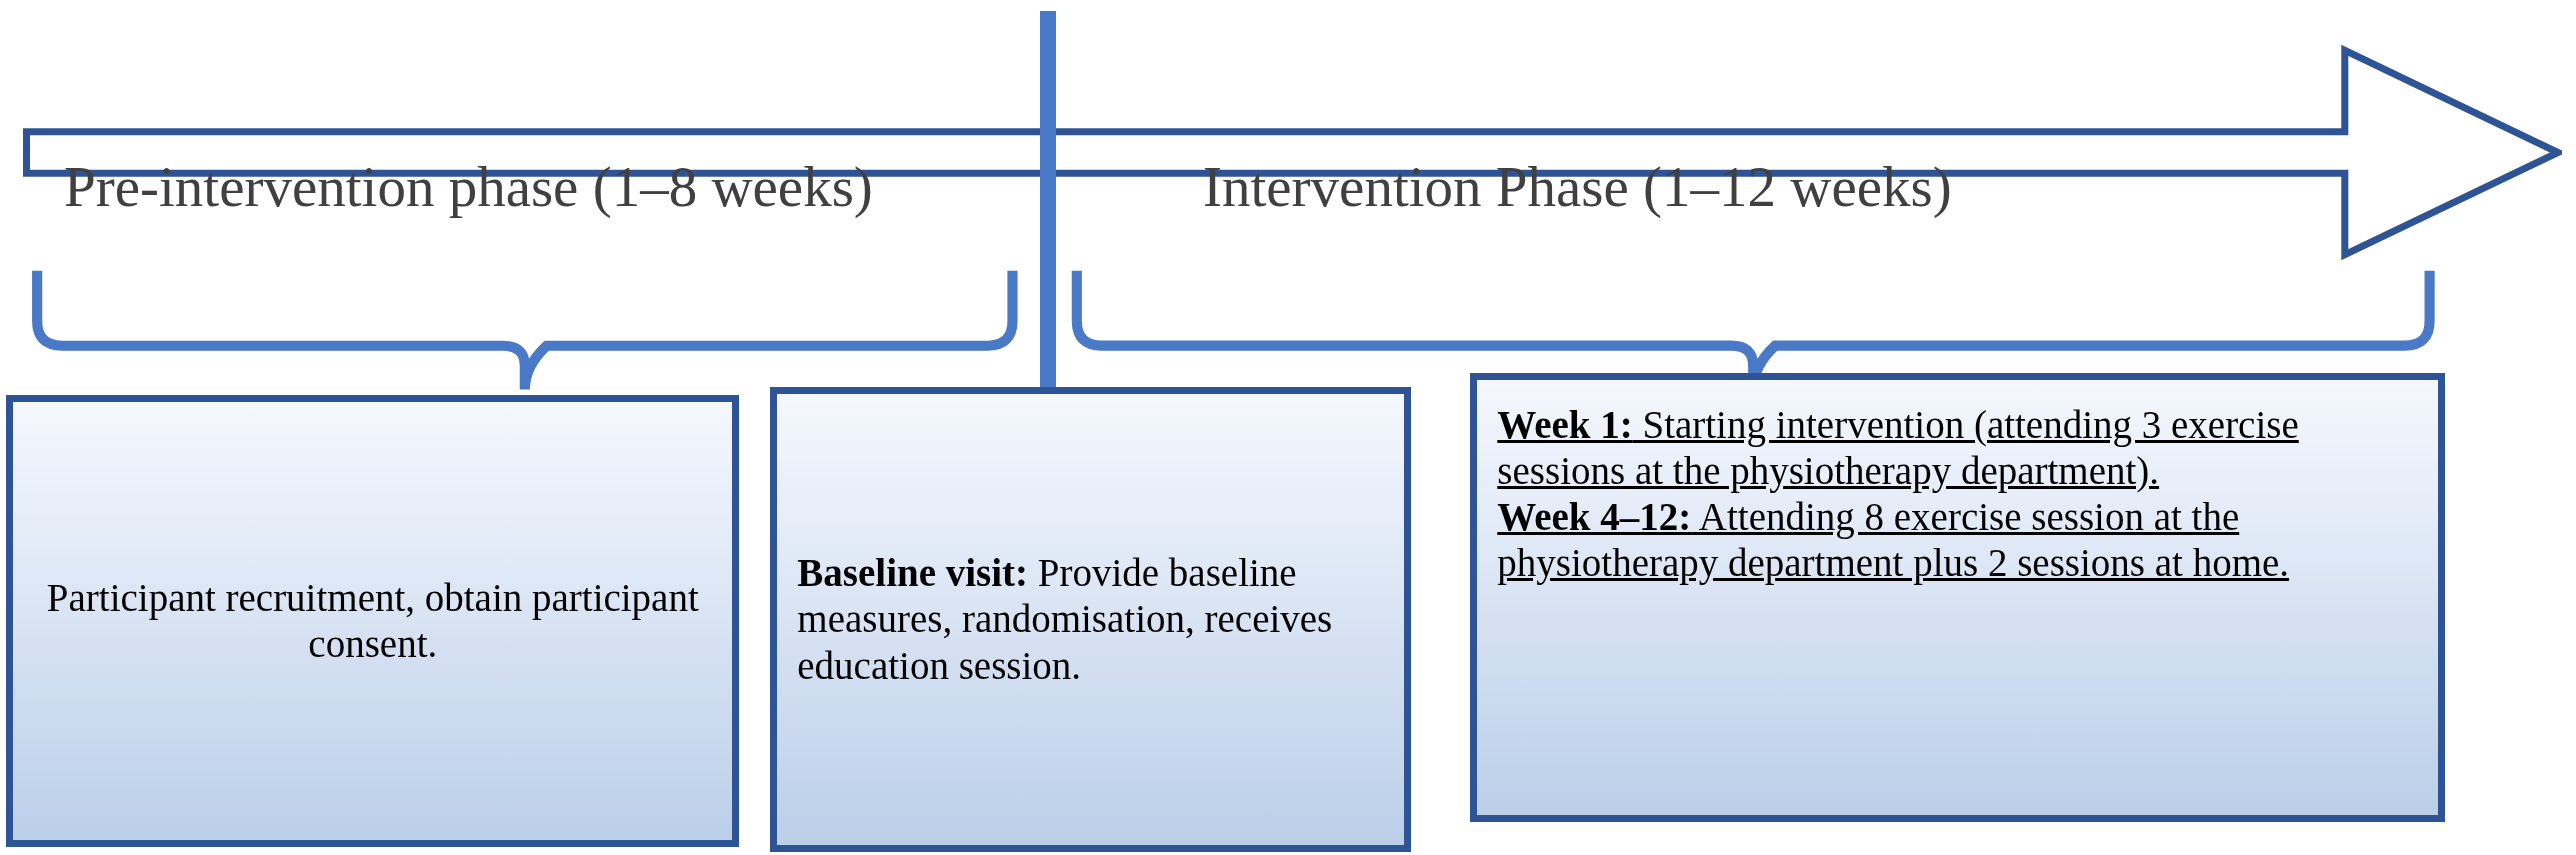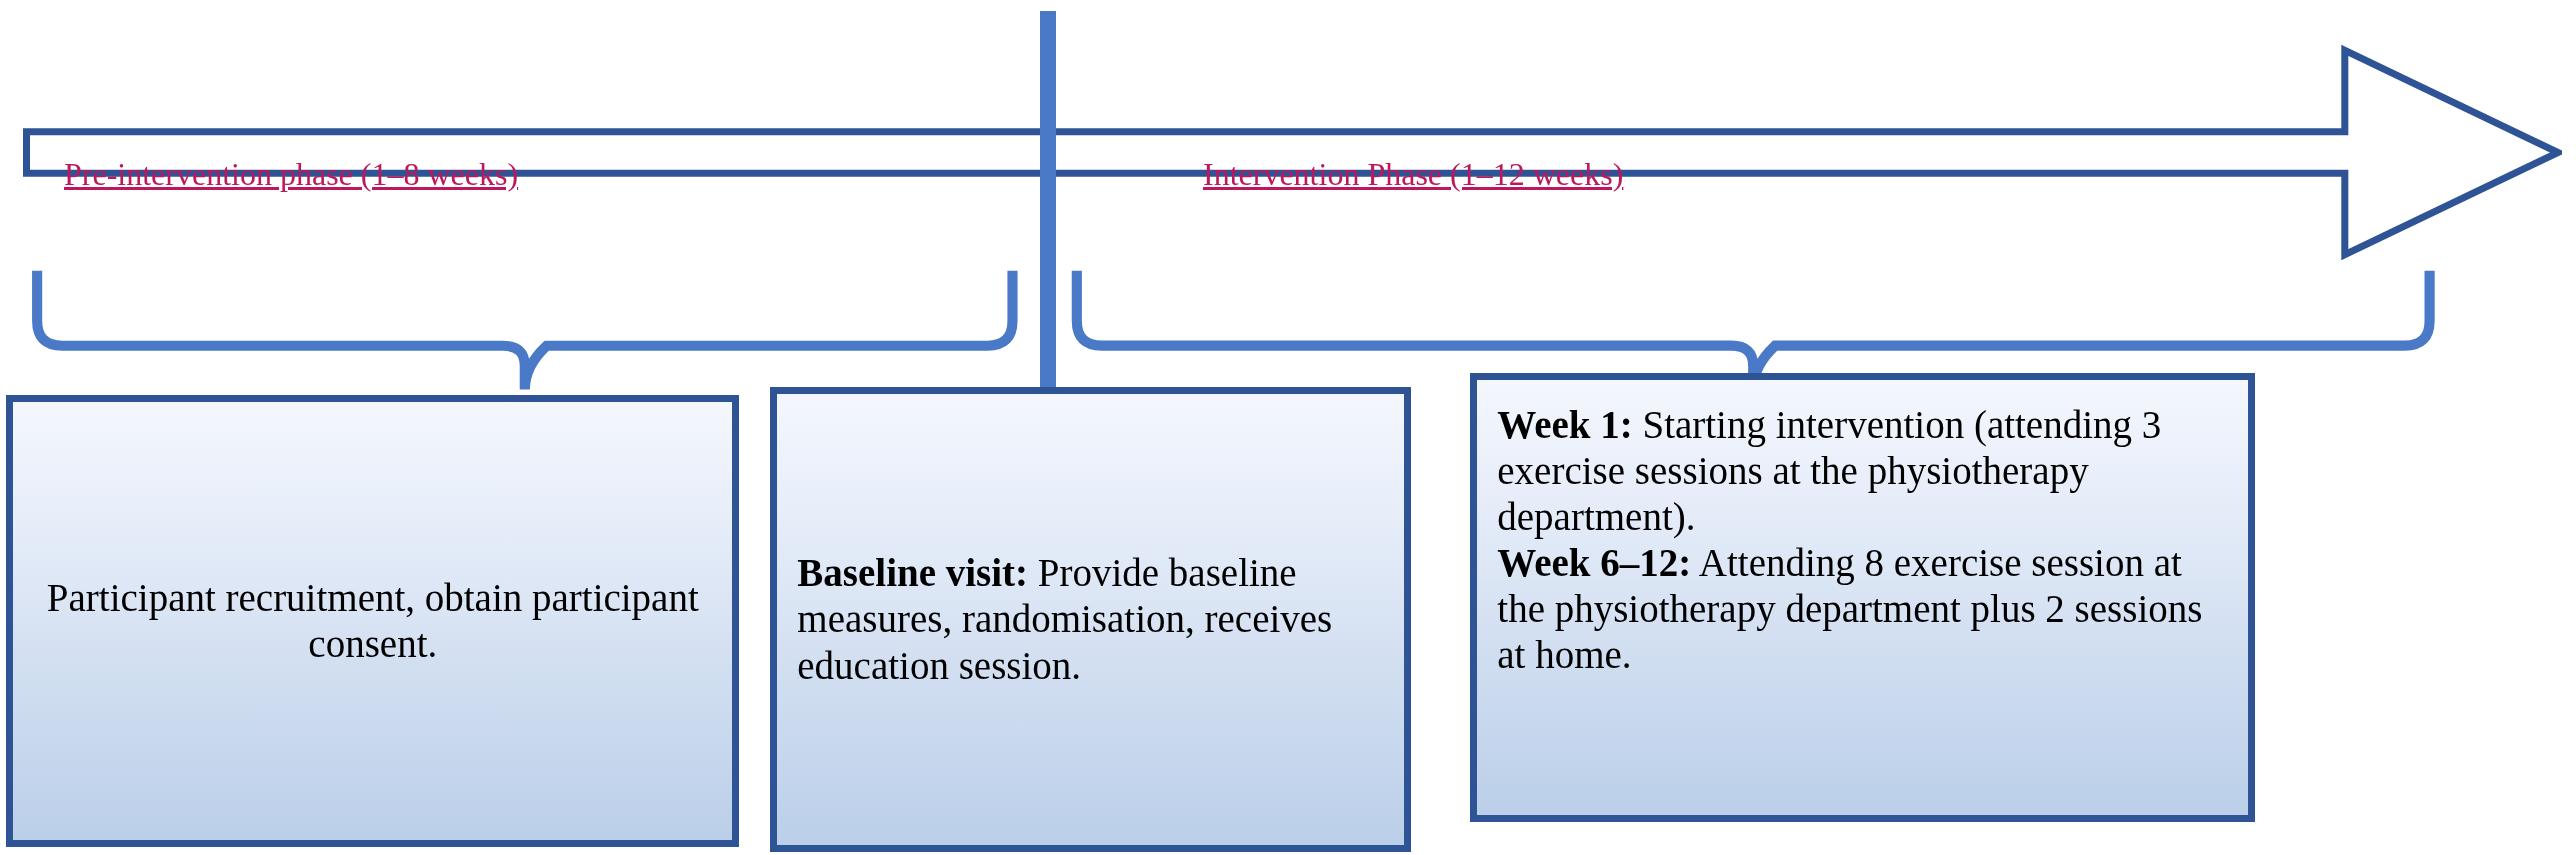--- a/index.html
+++ b/index.html
@@ -37,25 +37,24 @@
     height: 223px;
   }
   .phase-arrow svg {
     display: block;
     width: 100%;
     height: 100%;
   }
 
   .phase-label {
     position: absolute;
-    font-size: 32px;
-    color: #be185d;
+    font-size: 57px;
+    color: #404040;
     white-space: nowrap;
     line-height: 1;
-    text-decoration: underline;
   }
   .phase-label.pre {
     left: 64px;
     top: 158px;
   }
   .phase-label.intv {
     left: 1203px;
     top: 158px;
     text-align: center;
   }
@@ -93,24 +92,25 @@
     left: 770px;
     top: 387px;
     width: 641px;
     height: 465px;
     display: flex;
     align-items: center;
   }
   .content-box.box3 {
     left: 1470px;
     top: 373px;
-    width: 785px;
+    width: 975px;
     height: 449px;
     display: flex;
     align-items: flex-start;
+    text-decoration: underline;
   }
   .box-text { width: 100%; }
   .box3 .box-text { padding-top: 7.8px; }
   b { font-weight: bold; }
 </style>
 </head>
 <body>
 
 <div id="canvas">
 
@@ -158,18 +158,18 @@
 
   <div class="content-box box1">
     <div class="box-text">
       <span>Participant recruitment, obtain participant consent.</span>
     </div>
   </div>
 
   <div class="content-box box3">
     <div class="box-text">
       <div><b>Week 1:</b><span> Starting intervention (attending 3 exercise sessions at the physiotherapy department).</span></div>
-      <div><b>Week 6–12:</b><span> Attending 8 exercise session at the physiotherapy department plus 2 sessions at home.</span></div>
+      <div><b>Week 4–12:</b><span> Attending 8 exercise session at the physiotherapy department plus 2 sessions at home.</span></div>
     </div>
   </div>
 
 </div>
 
 
 </body></html>

